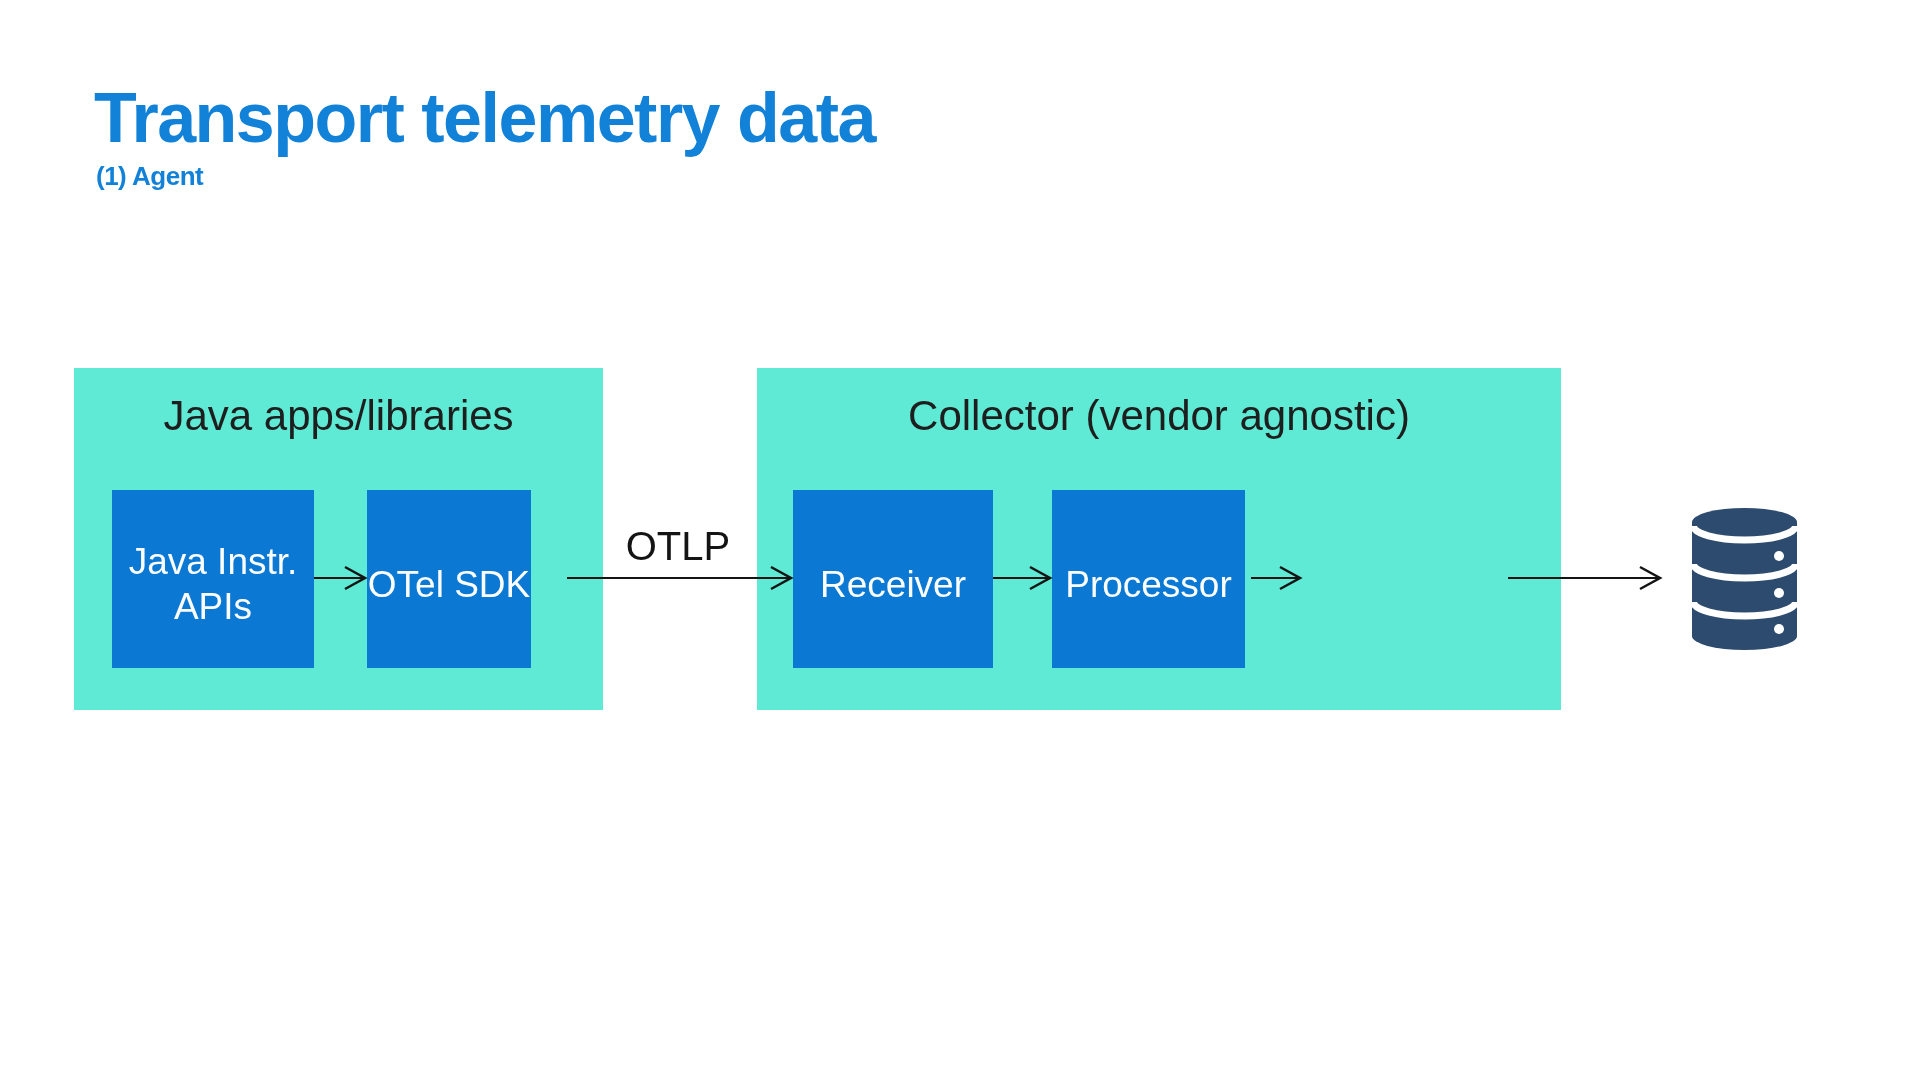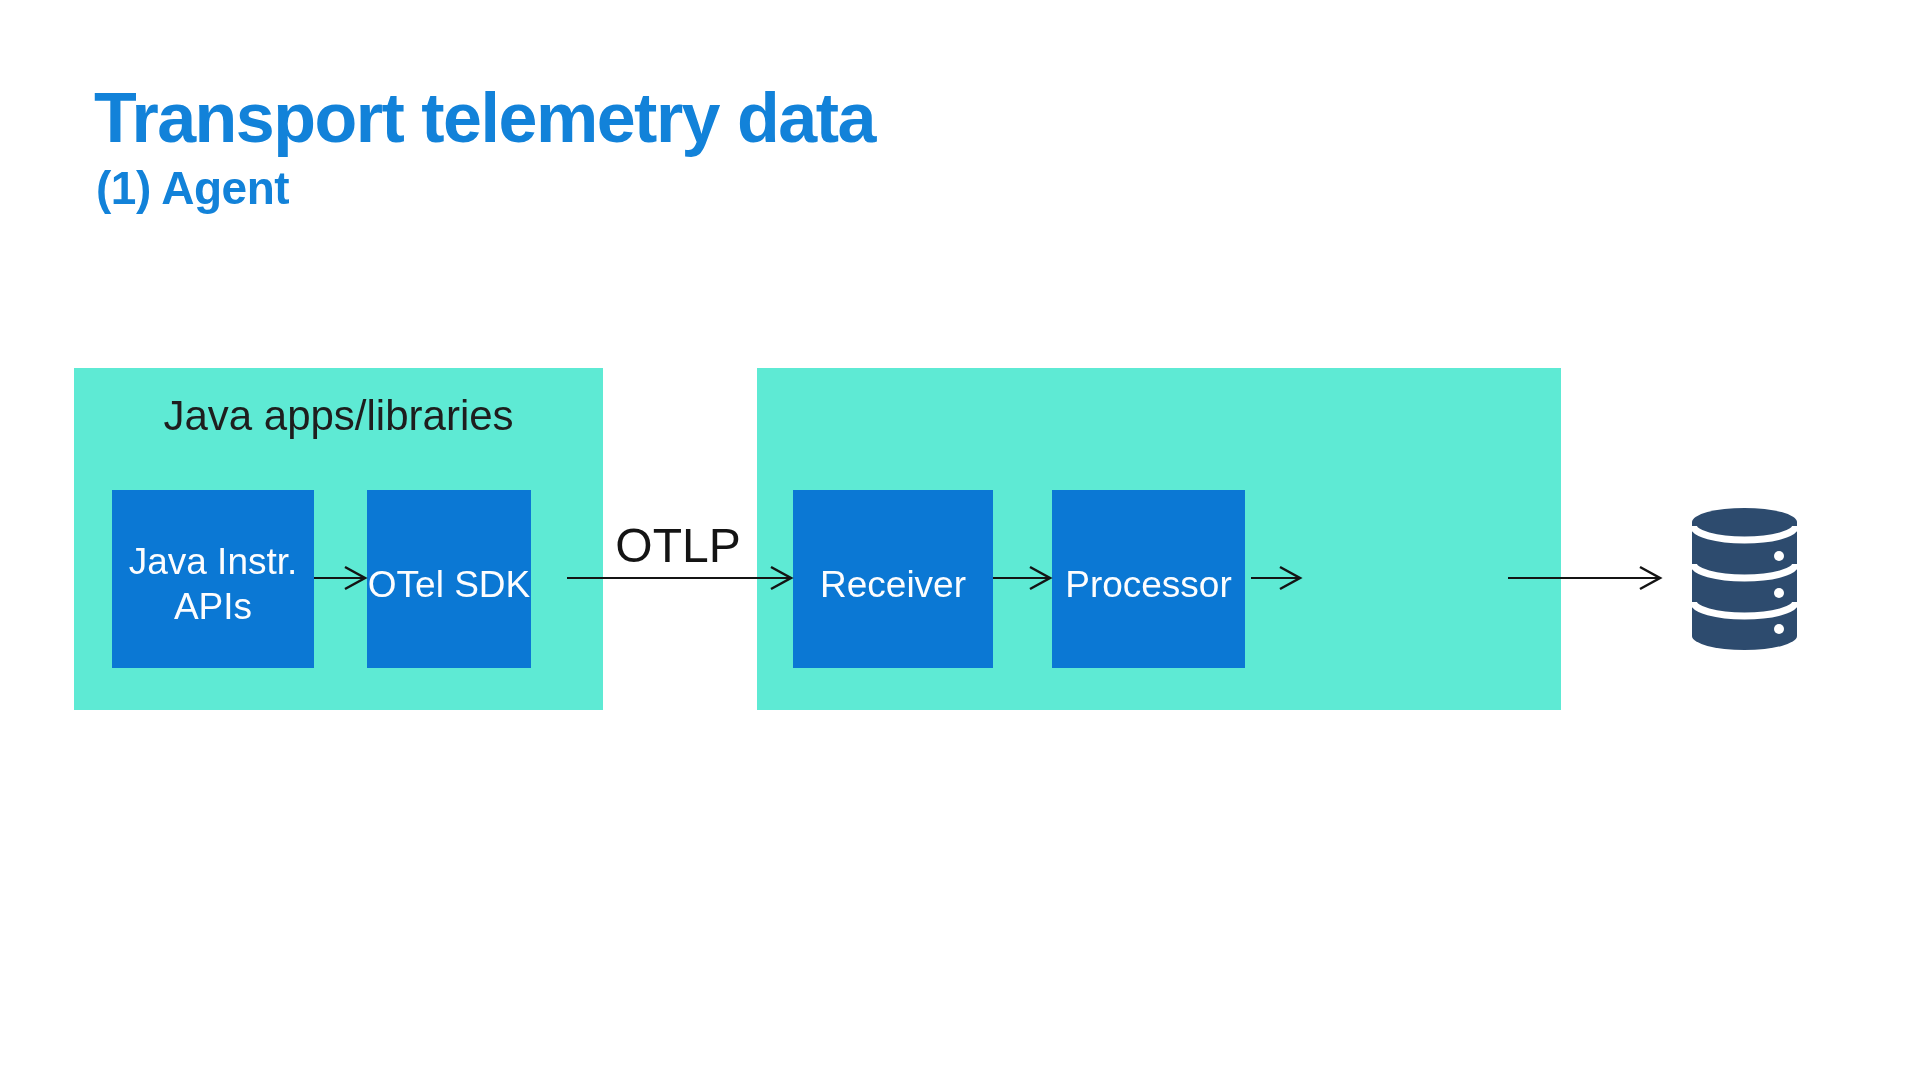--- a/index.html
+++ b/index.html
@@ -9,21 +9,21 @@
     font-family:"Liberation Sans", sans-serif;
     padding-left:44px;
   }
   .title {
     position:absolute; left:94px; top:78px;
     font-size:70px; font-weight:700; line-height:1.15;
     letter-spacing:-1.5px; color:#1282d9; white-space:nowrap;
   }
   .subtitle {
     position:absolute; left:96px; top:162px;
-    font-size:46px; font-weight:700; line-height:1.15;
+    font-size:26px; font-weight:700; line-height:1.15;
     letter-spacing:-0.5px; color:#1282d9; white-space:nowrap;
   }
   .panel {
     position:absolute; top:368px; height:342px;
     background:#5eead4;
   }
   #panel-java { left:74px; width:529px; }
   #panel-collector { left:757px; width:804px; }
   .panel-label {
     position:absolute; left:0; right:0; top:25px;
@@ -40,21 +40,21 @@
   #node-otel-sdk   { left:293px; width:164px; }
   #node-receiver   { left:36px;  width:200px; }
   #node-processor  { left:295px; width:193px; }
   #node-exporter   { left:544px; width:207px; }
   .node-label {
     display:block; padding-top:10px;
     font-size:37px; line-height:45px; color:#fdfdfe;
   }
   .otlp {
     position:absolute; left:578px; top:524px; width:200px;
-    text-align:center; font-size:48px; line-height:44px;
+    text-align:center; font-size:40px; line-height:44px;
     color:#141414;
   }
   .arrows {
     position:absolute; left:0; top:0; width:1920px; height:1080px;
     pointer-events:none;
   }
   .arrow { stroke:#141414; stroke-width:2; fill:none; }
   .dbicon { position:absolute; left:1692px; top:508px; }
 </style>
 </head>
@@ -69,20 +69,21 @@
     <div class="panel-label">Java apps/libraries</div>
     <div class="node" id="node-java-instr">
       <span class="node-label">Java Instr. APIs</span>
     </div>
     <div class="node" id="node-otel-sdk">
       <span class="node-label">OTel SDK</span>
     </div>
   </section>
 
   <section class="panel" id="panel-collector">
+    <div class="panel-label">Collector (vendor agnostic)</div>
     <div class="node" id="node-receiver">
       <span class="node-label">Receiver</span>
     </div>
     <div class="node" id="node-processor">
       <span class="node-label">Processor</span>
     </div>
   </section>
 
   <div class="otlp">OTLP</div>
 

